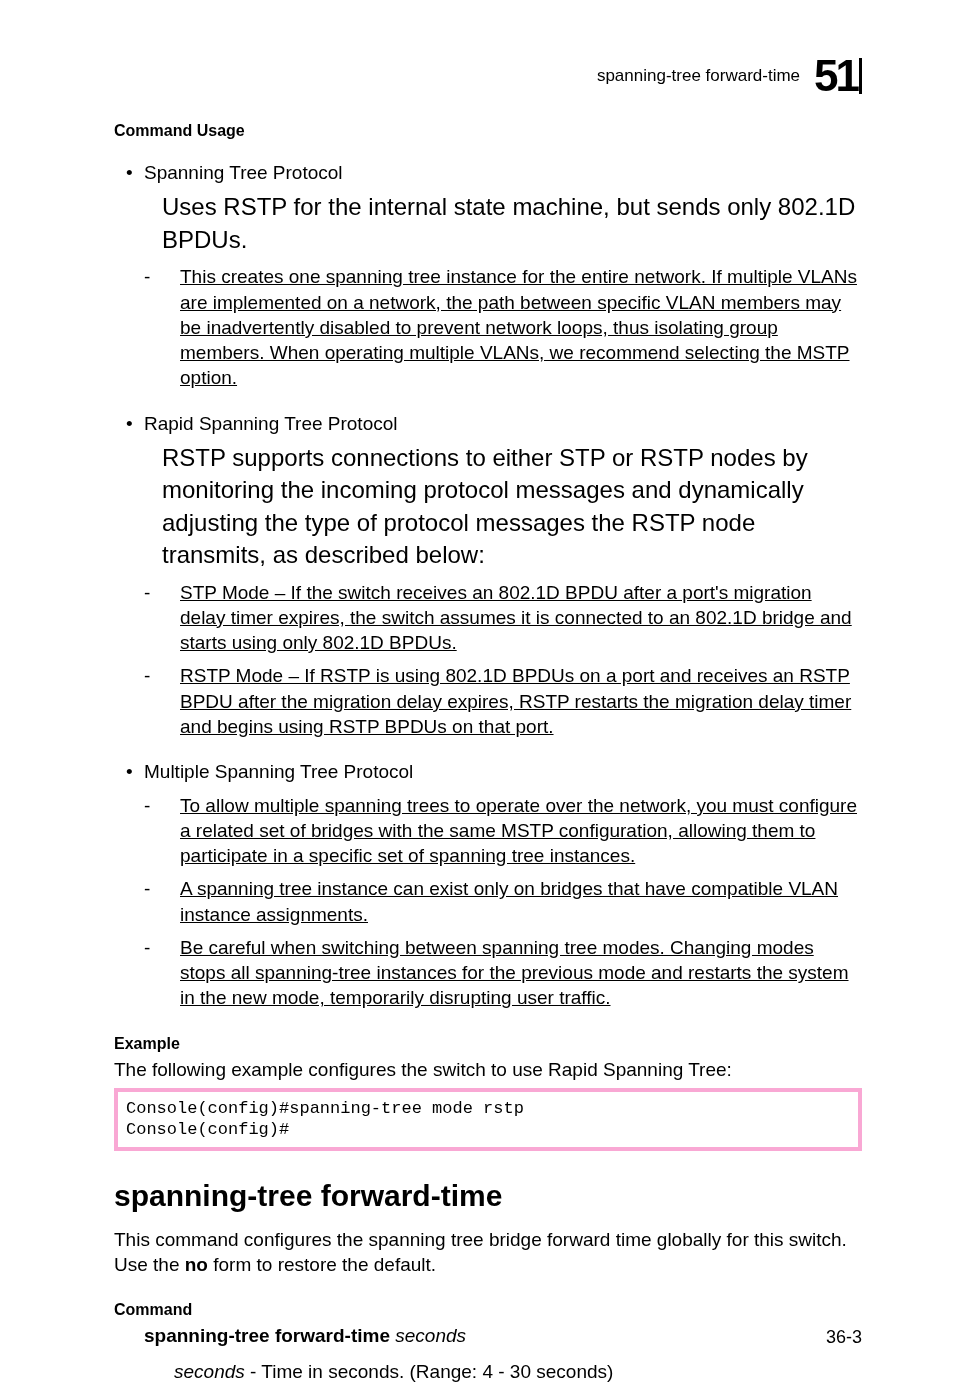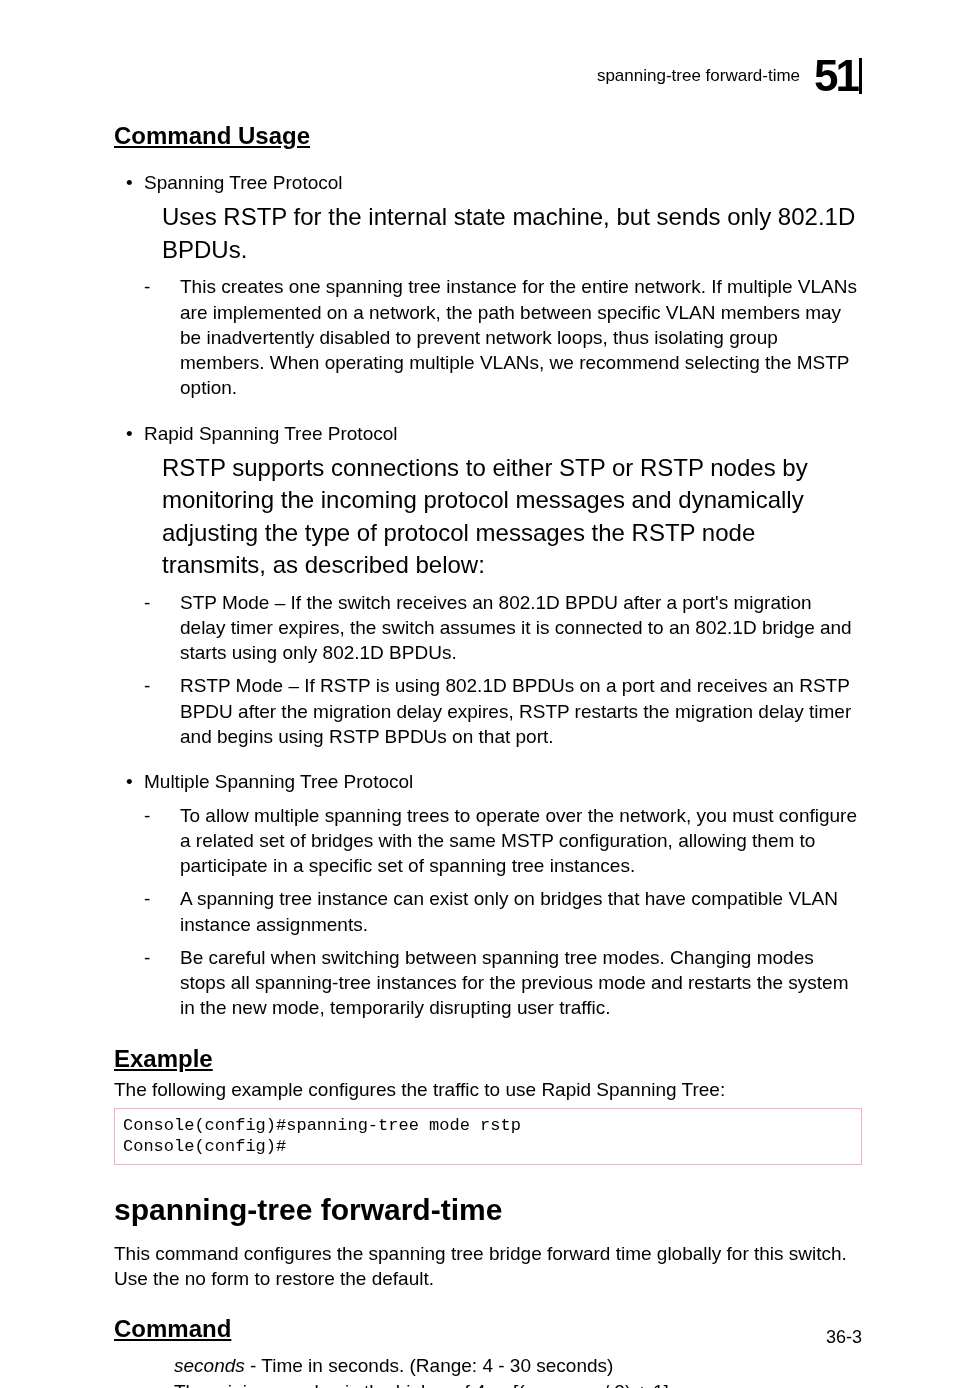--- a/index.html
+++ b/index.html
@@ -52,23 +52,22 @@
     top: -7px;
     width: 13px;
     height: 13px;
     border-right: 3px solid #000;
     border-top: 3px solid #000;
     transform: rotate(-45deg);
     display: none;
   }
   .h3 {
     font-weight: bold;
-    font-size: 24px;
+    font-size: 16px;
     margin: 24px 0 4px 0;
-    text-decoration: underline;
   }
   .bullet-l1 {
     margin: 20px 0 4px 30px;
     font-size: 19px;
     line-height: 1.34;
   }
   .bullet-l1 .dot {
     display: inline-block;
     width: 18px;
     margin-left: -18px;
@@ -76,32 +75,33 @@
   .body-after-bullet {
     margin: 6px 0 6px 48px;
     font-size: 24px;
     line-height: 1.35;
   }
   .bullet-l2 {
     margin: 8px 4px 8px 66px;
     font-size: 19px;
     line-height: 1.33;
     text-indent: -18px;
+    text-decoration: underline;
   }
   .bullet-l2 .dash {
     display: inline-block;
     width: 18px;
   }
   .body {
     font-size: 19px;
     line-height: 1.33;
     margin: 4px 0 6px 0;
   }
   .codebox {
-    border: 1px solid #f9a8d4;
+    border: 4px solid #f9a8d4;
     padding: 6px 8px;
     font-family: "Courier New", Courier, monospace;
     font-size: 17px;
     line-height: 1.25;
     white-space: pre;
     margin: 6px 0 20px 0;
   }
   h1.section {
     font-size: 30px;
     font-weight: bold;
@@ -116,21 +116,21 @@
     margin: 10px 0 4px 60px;
     font-size: 19px;
     line-height: 1.38;
   }
   .footer-pagenum {
     position: absolute;
     bottom: 40px;
     right: 92px;
     font-size: 18px;
   }
-  b { font-weight: normal; }
+  b { font-weight: bold; }
   i { font-style: italic; }
 </style>
 </head>
 <body>
 
 <div class="page">
 
   <div class="running-head">
     <span class="running-head-text">spanning-tree forward-time</span>
     <span class="chapter-badge">
@@ -155,30 +155,33 @@
   <div class="bullet-l2"><span class="dash">-</span><span>RSTP Mode – If RSTP is using 802.1D BPDUs on a port and receives an RSTP BPDU after the migration delay expires, RSTP restarts the migration delay timer and begins using RSTP BPDUs on that port.</span></div>
 
   <div class="bullet-l1">
     <span class="dot">•</span><span>Multiple Spanning Tree Protocol</span>
   </div>
   <div class="bullet-l2"><span class="dash">-</span><span>To allow multiple spanning trees to operate over the network, you must configure a related set of bridges with the same MSTP configuration, allowing them to participate in a specific set of spanning tree instances.</span></div>
   <div class="bullet-l2"><span class="dash">-</span><span>A spanning tree instance can exist only on bridges that have compatible VLAN instance assignments.</span></div>
   <div class="bullet-l2"><span class="dash">-</span><span>Be careful when switching between spanning tree modes. Changing modes stops all spanning-tree instances for the previous mode and restarts the system in the new mode, temporarily disrupting user traffic.</span></div>
 
   <div class="h3">Example</div>
-  <div class="body">The following example configures the traffic to use Rapid Spanning Tree:</div>
+  <div class="body">The following example configures the switch to use Rapid Spanning Tree:</div>
   <div class="codebox">Console(config)#spanning-tree mode rstp
 Console(config)#</div>
 
   <h1 class="section">spanning-tree forward-time</h1>
   <div class="body">
     <span>This command configures the spanning tree bridge forward time globally for this switch. Use the </span><b>no</b><span> form to restore the default.</span>
   </div>
 
   <div class="h3">Command</div>
+  <div class="syntax-block">
+    <b>spanning-tree forward-time</b> <i>seconds</i>
+  </div>
   <div class="param-block">
     <i>seconds</i><span> - Time in seconds. (Range: 4 - 30 seconds)</span><br>
     <span>The minimum value is the higher of 4 or [(max-age / 2) + 1].</span>
   </div>
 
 </div>
 
 <div class="footer-pagenum">36-3</div>
 
 </body></html>

